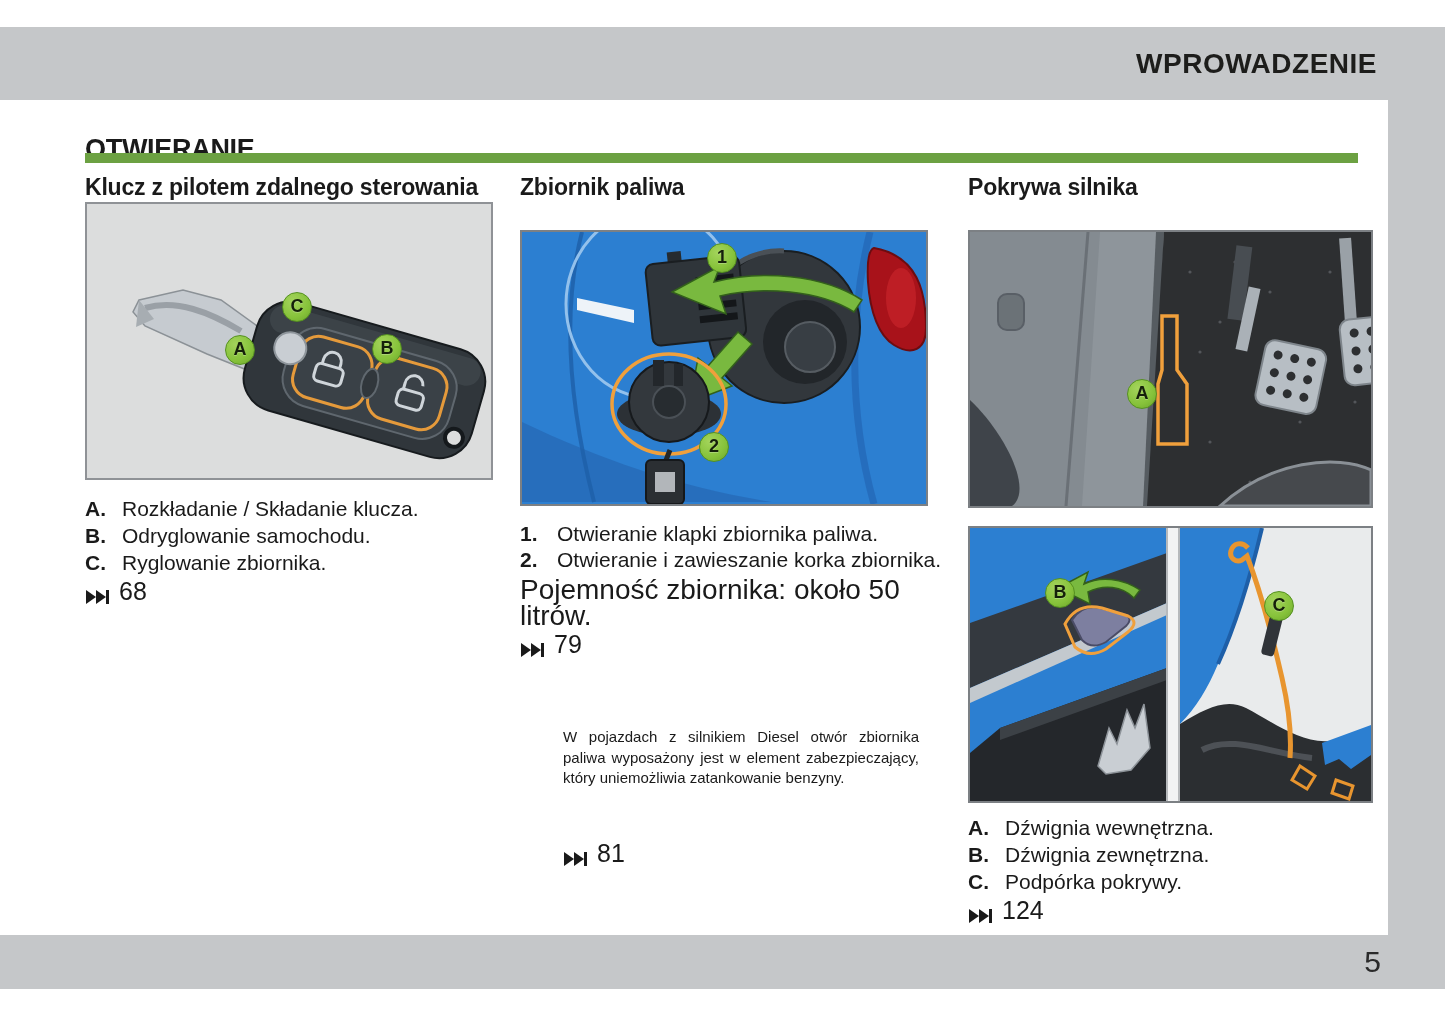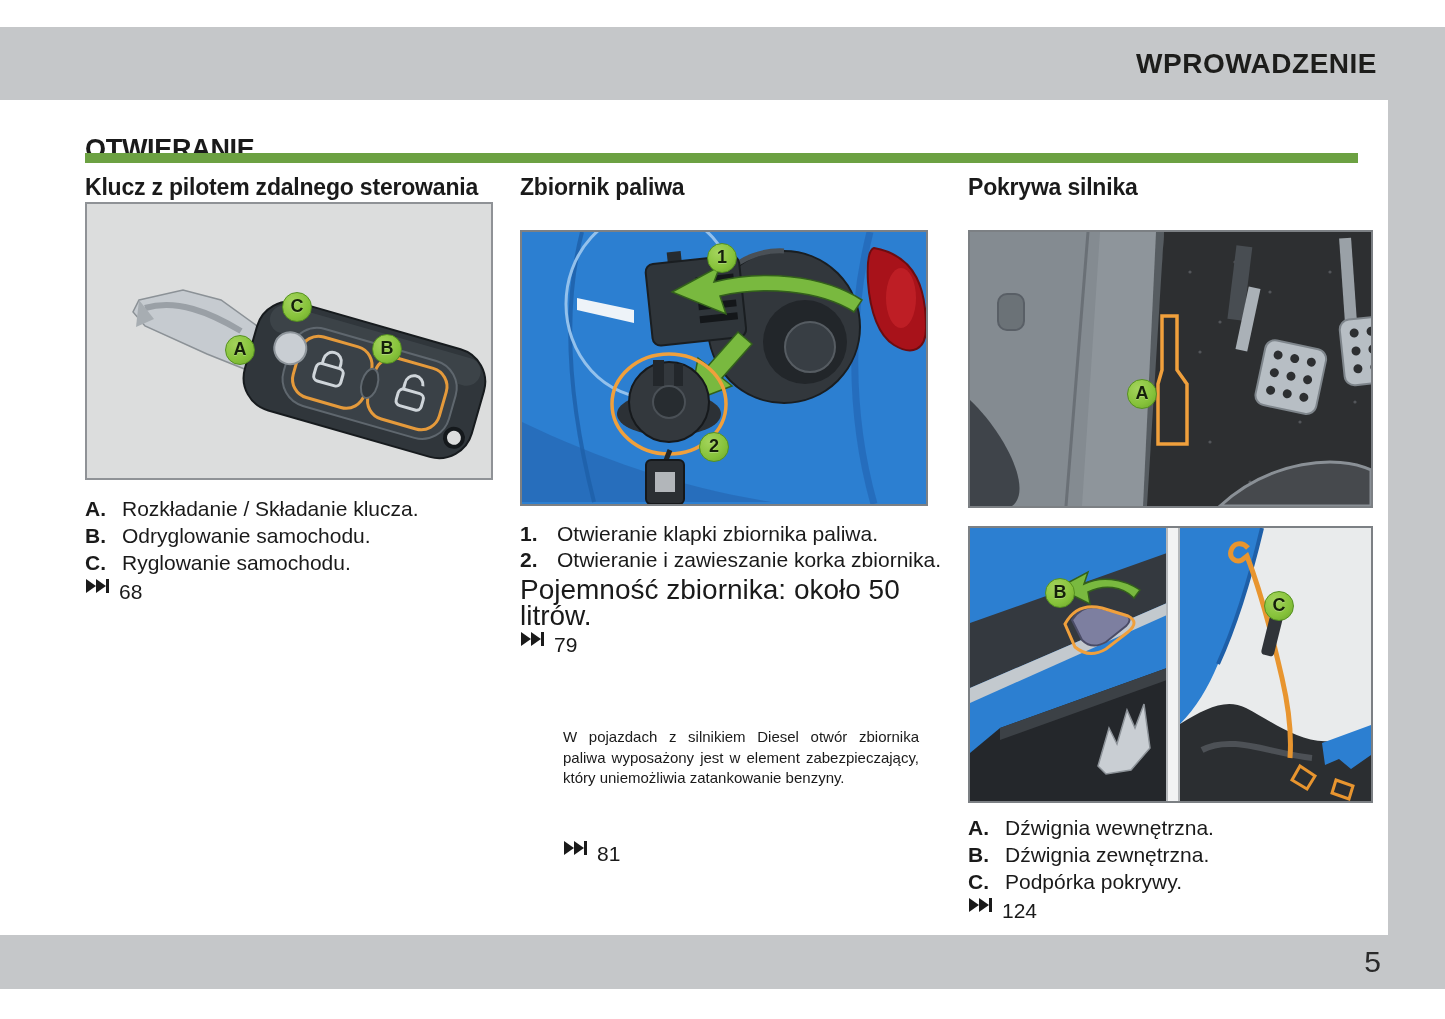--- a/index.html
+++ b/index.html
@@ -40,21 +40,21 @@
     text-shadow:0 1px 0 rgba(255,255,255,.25);
   }
   
   .list{margin-top:15px;}
   .list-row{display:flex;font-size:21px;line-height:27px;}
   .col2 .list-row{line-height:26px;}
   .list-label{font-weight:bold;flex:none;width:37px;}
   .list-text{flex:1;}
   .just .list-text{text-align:justify;}
   .note-line{font-size:28px;line-height:26px;margin-top:4px;}
-  .page-ref{display:flex;align-items:flex-start;font-size:21px;line-height:27px;margin-top:2px;}
+  .page-ref{display:flex;align-items:flex-end;font-size:25px;line-height:27px;margin-top:2px;}
   .page-ref svg{margin-right:9px;display:block;}
   .diesel-note{left:563px;top:727px;width:356px;font-size:15px;line-height:20.5px;
     text-align:justify;}
   .diesel-ref{left:563px;top:838px;}
 </style>
 </head>
 <body>
 
 <div class="abs header-bar"></div>
 <div class="abs right-strip"></div>
@@ -101,21 +101,21 @@
     <div class="list-row">
       <span class="list-label">A.</span>
       <span class="list-text">Rozkładanie / Składanie klucza.</span>
     </div>
     <div class="list-row">
       <span class="list-label">B.</span>
       <span class="list-text">Odryglowanie samochodu.</span>
     </div>
     <div class="list-row">
       <span class="list-label">C.</span>
-      <span class="list-text">Ryglowanie samochodu.</span>
+      <span class="list-text">Ryglowanie zbiornika.</span>
     </div>
   </div>
   <div class="page-ref">
     <svg width="25" height="16" viewBox="0 0 25 16">
       <path d="M1,1 L11,8 L1,15 Z" fill="#1a1a1a"></path>
       <path d="M11,1 L21,8 L11,15 Z" fill="#1a1a1a"></path>
       <rect x="21" y="1" width="3" height="14" fill="#1a1a1a"></rect>
     </svg>
     <span>68</span>
   </div>

